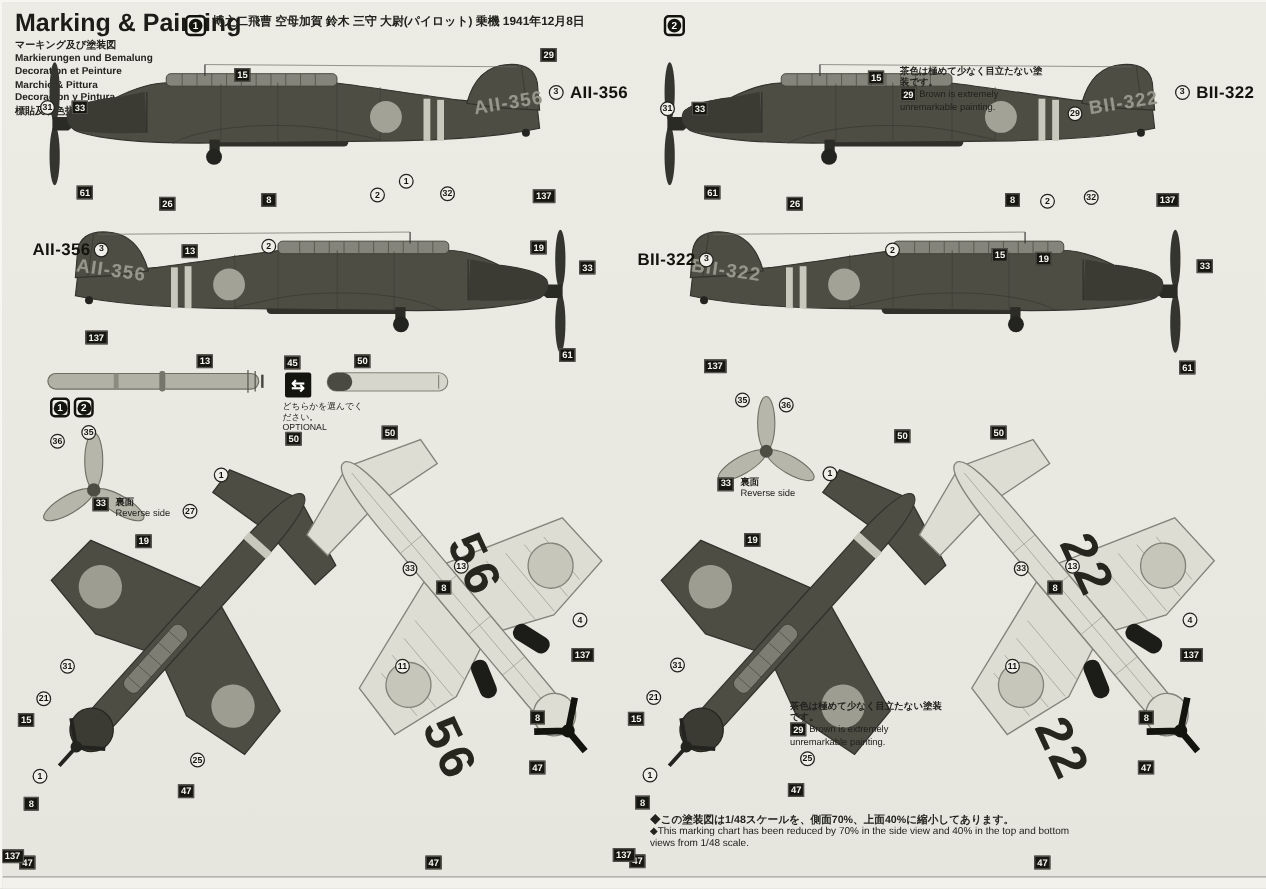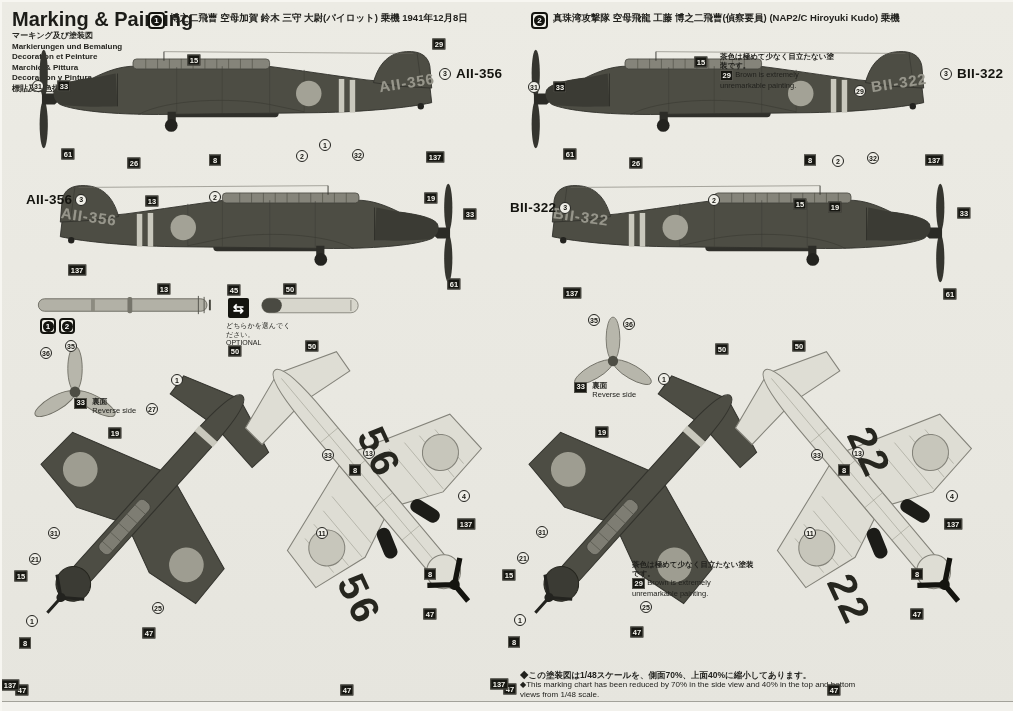--- a/index.html
+++ b/index.html
@@ -147,21 +147,20 @@
     <span>
       <span class="sch-jp" style="display:block">博之二飛曹 空母加賀 鈴木 三守 大尉(パイロット) 乗機 1941年12月8日</span>
     </span>
   </div>
 
   <div class="abs sch-head" style="left:529px;top:10px;">
     <span class="badge">
         <span class="badge-num">2</span>
       </span>
     <span>
-      <span class="sch-jp" style="display:block">真珠湾攻撃隊 空母飛龍 工藤 博之二飛曹(偵察要員) (NAP2/C Hiroyuki Kudo) 乗機</span>
     </span>
   </div>
 
   <svg class="illus" style="left:28px;top:46px;" width="430" height="102" viewBox="0 0 470 112">
       <use href="#sideview"></use>
     </svg>
   <svg class="illus" style="left:30px;top:180px;" width="430" height="102" viewBox="0 0 470 112">
       <use href="#sideview" transform="translate(470,0) scale(-1,1)"></use>
     </svg>
 
@@ -258,21 +257,21 @@
 
   <div class="abs note" style="left:718px;top:50px;width:118px;">
     <span class="jp">茶色は極めて少なく目立たない塗装です。</span>
     <span class="co co-box co-inline">29</span><span class="en">Brown is extremely unremarkable painting.</span>
   </div>
   <div class="abs note" style="left:630px;top:558px;width:124px;">
     <span class="jp">茶色は極めて少なく目立たない塗装です。</span>
     <span class="co co-box co-inline">29</span><span class="en">Brown is extremely unremarkable painting.</span>
   </div>
 
-  <div class="abs foot" style="left:518px;top:668px;width:352px;">
+  <div class="abs foot" style="left:518px;top:648px;width:352px;">
     <span class="jp">◆この塗装図は1/48スケールを、側面70%、上面40%に縮小してあります。</span>
     <span>◆This marking chart has been reduced by 70% in the side view and 40% in the top and bottom views from 1/48 scale.</span>
   </div>
 
   <div id="callout-layer" class="abs" style="left:0;top:0;width:1013px;height:711px;pointer-events:none;">
       <div class="co co-box" style="left: 192px; top: 58px;">15</div>
       <div class="co co-box" style="left: 437px; top: 42px;">29</div>
       <div class="co co-circle" style="left: 36px; top: 84px;">31</div>
       <div class="co co-box" style="left: 62px; top: 84px;">33</div>
       <div class="co co-box" style="left: 66px; top: 152px;">61</div>

